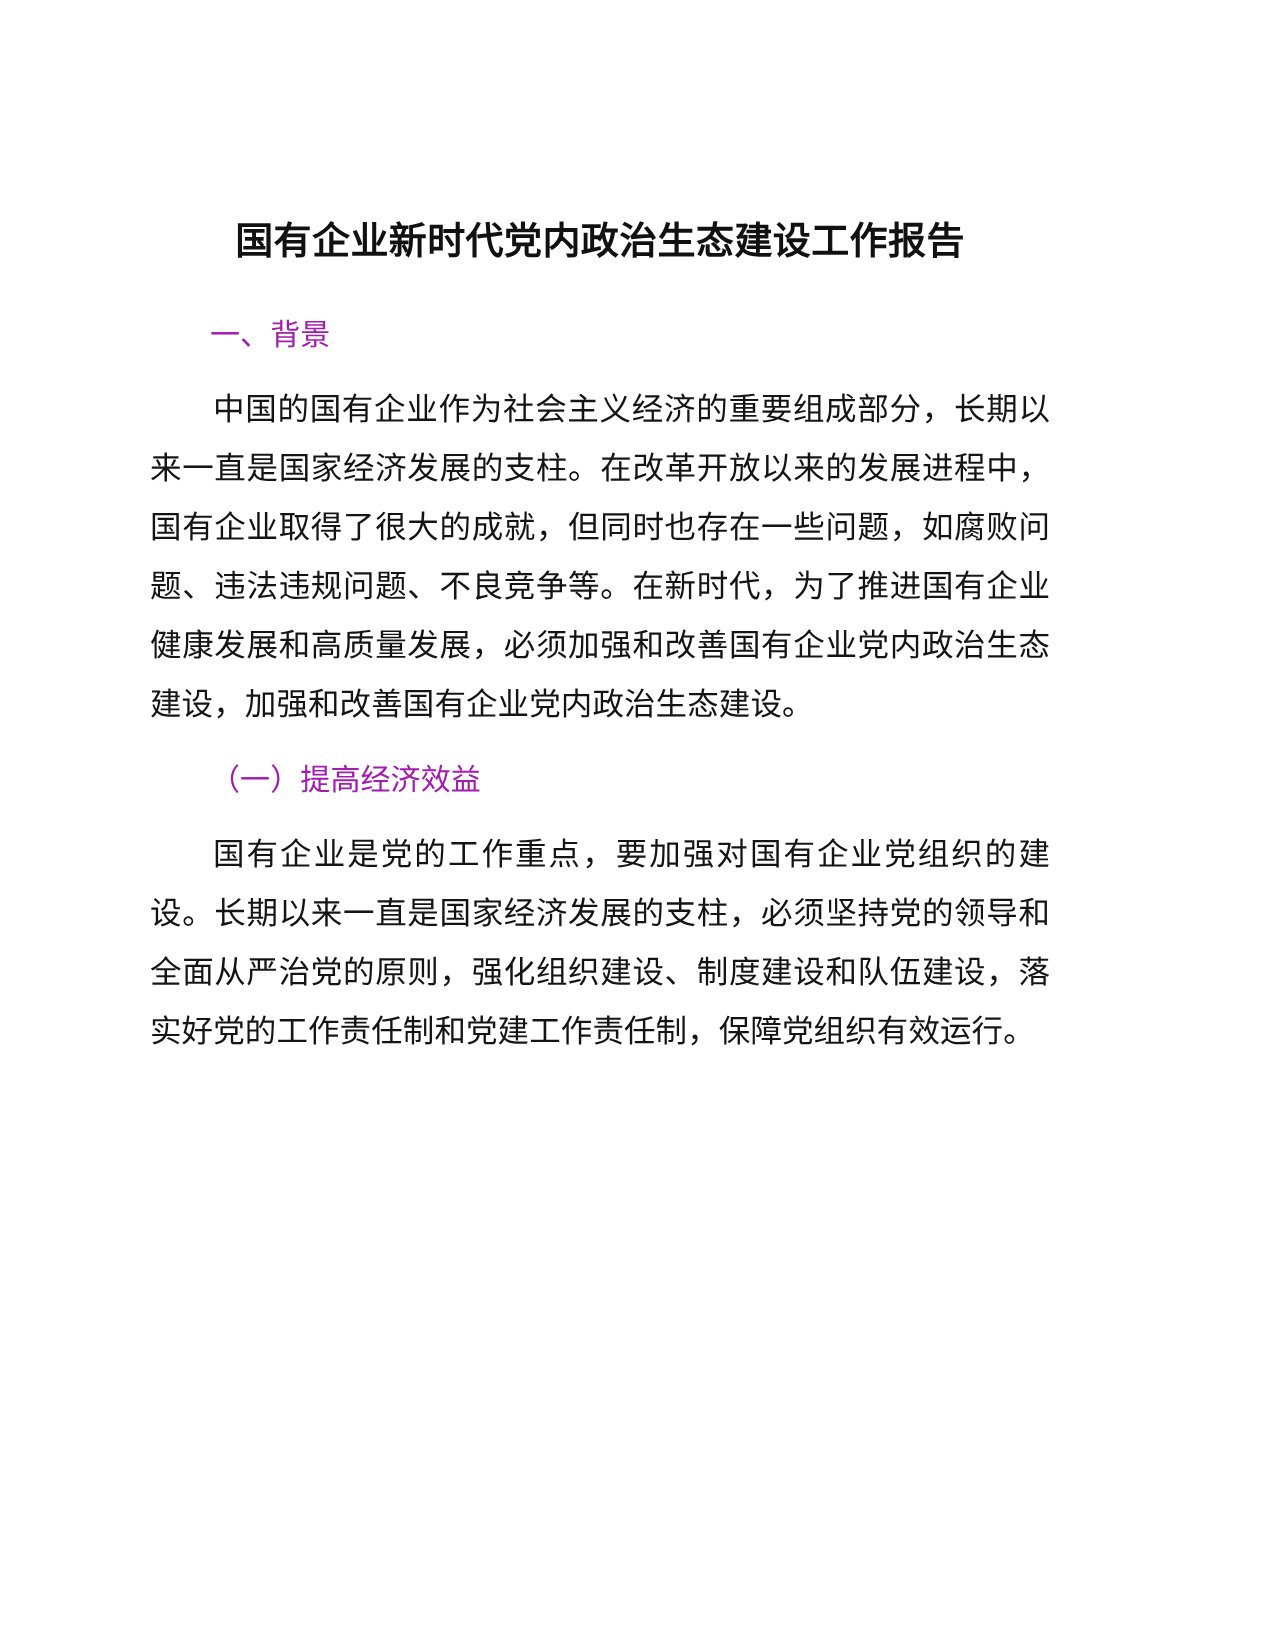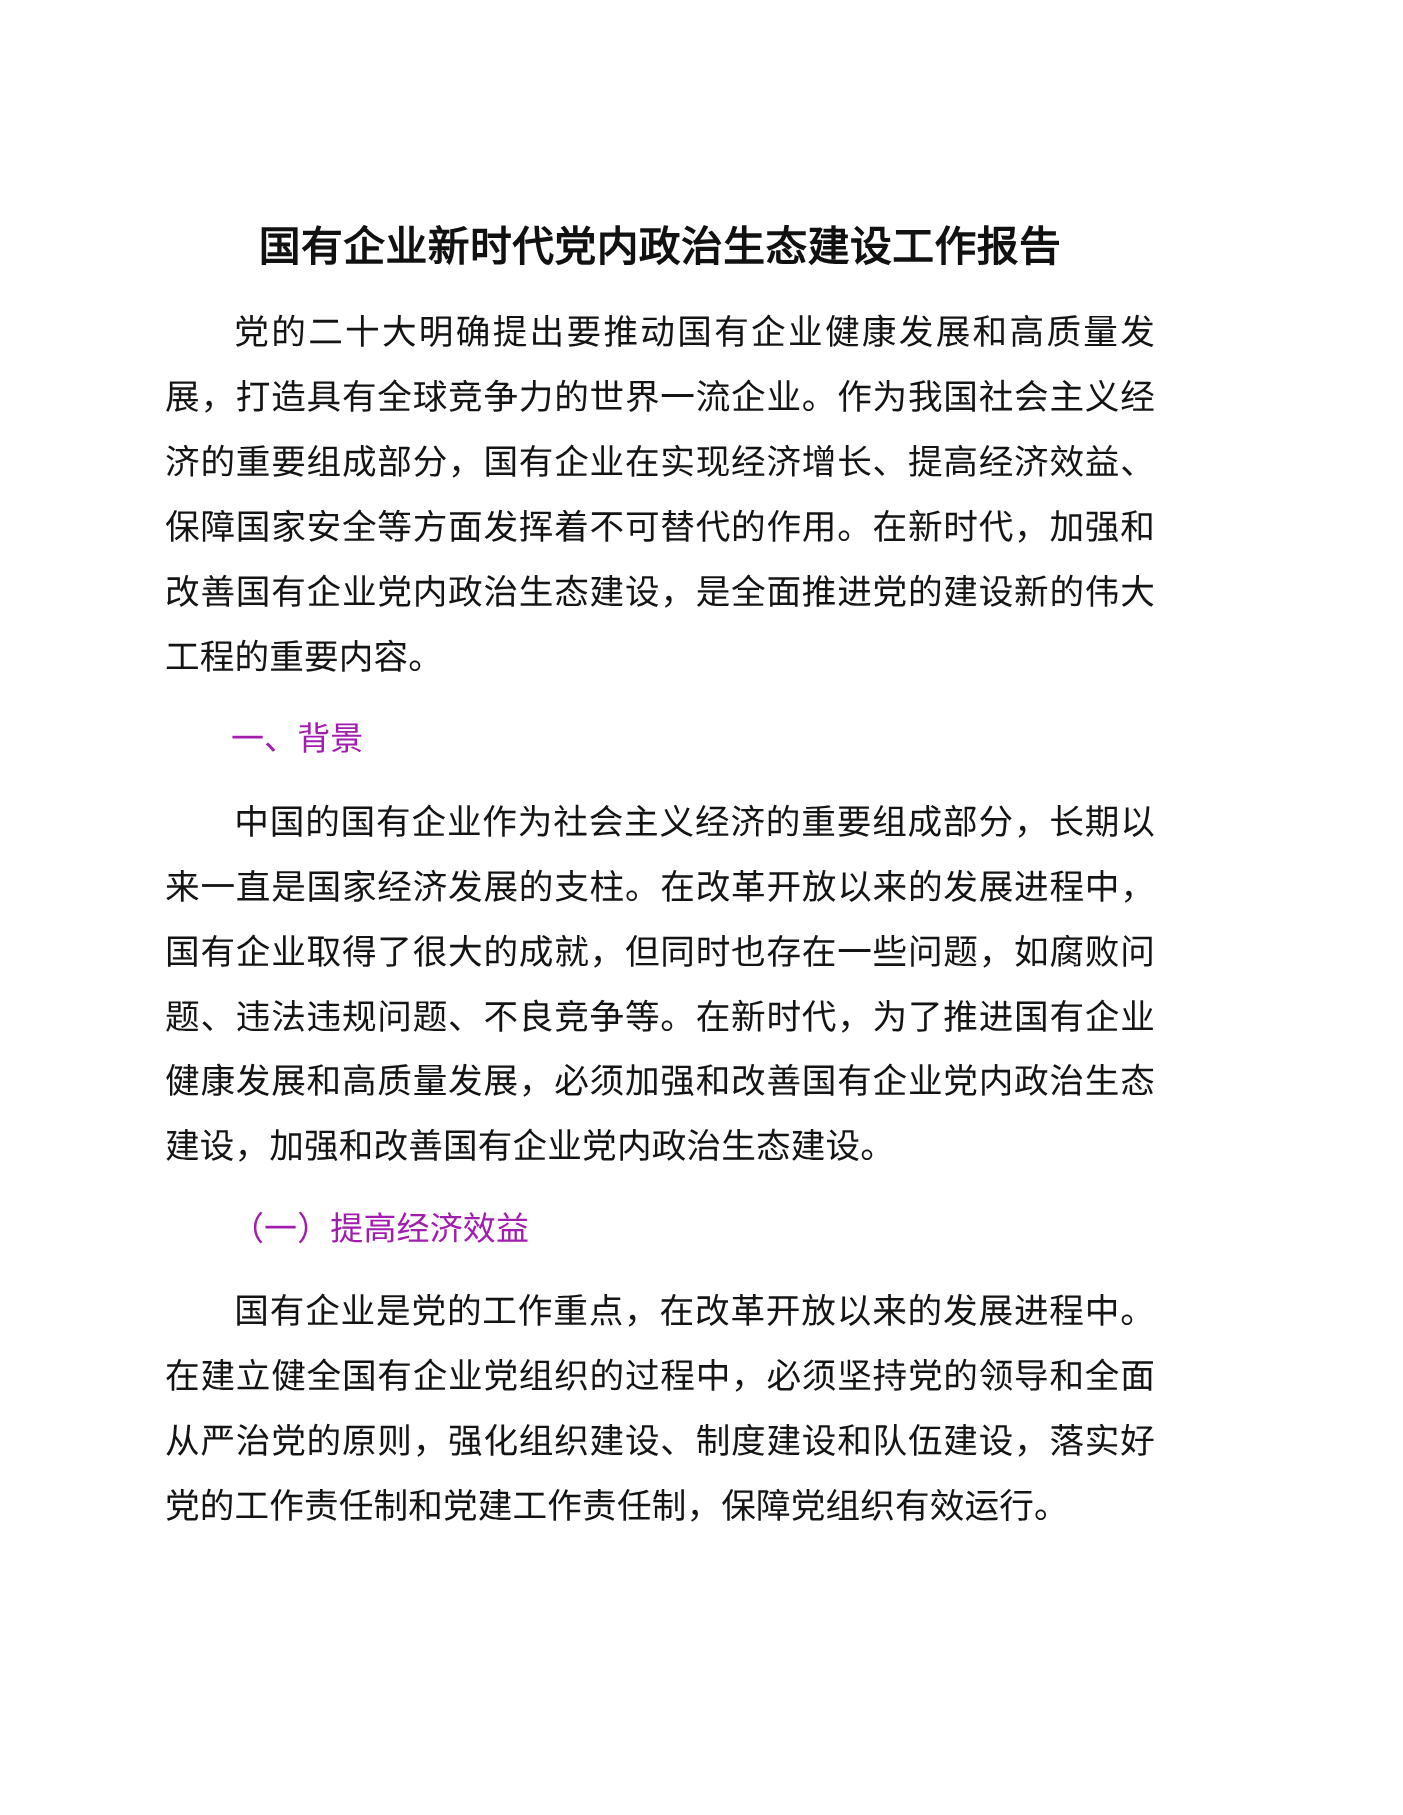--- a/index.html
+++ b/index.html
@@ -18,21 +18,21 @@
     overflow: hidden;
     box-sizing: border-box;
     font-family: "Liberation Sans", "DejaVu Sans", sans-serif;
     color: #000000;
     -webkit-font-smoothing: antialiased;
   }
 
   .doc-body {
     position: absolute;
     left: 150px;
-    top: 196px;
+    top: 212px;
     width: 900px;
   }
 
   .doc-title {
     font-size: 38px;
     font-weight: bold;
     line-height: 58px;
     letter-spacing: 0.4px;
     text-align: justify;
     text-align-last: center;
@@ -68,33 +68,32 @@
 <body>
 
 <div class="page">
 
   <div class="doc-body">
 
     <h1 class="doc-title">国有企业新时代党内政治生态建设工作报告</h1>
 
     <div class="spacer-sm"></div>
 
-    <p class="para">党的二十大明确提出要推动国有企业健康发展和高质量发展，打造具有全球竞争力的世界一流企业。作为我国社会主义经济的重要组成部分，国有企业在实现经济增长、提高经济效益、保障国家安全等方面发挥着不可替代的作用。在新时代，加强和改善国有企业党内政治生态建设，是全面推进党的建设新的伟大工程的重要内容。</p>
 
     <div class="spacer-md"></div>
 
     <p class="heading">一、背景</p>
 
     <div class="spacer-md"></div>
 
     <p class="para">中国的国有企业作为社会主义经济的重要组成部分，长期以来一直是国家经济发展的支柱。在改革开放以来的发展进程中，国有企业取得了很大的成就，但同时也存在一些问题，如腐败问题、违法违规问题、不良竞争等。在新时代，为了推进国有企业健康发展和高质量发展，必须加强和改善国有企业党内政治生态建设，加强和改善国有企业党内政治生态建设。</p>
 
     <div class="spacer-md"></div>
 
     <p class="heading">（一）提高经济效益</p>
 
     <div class="spacer-md"></div>
 
-    <p class="para">国有企业是党的工作重点，在改革开放以来的发展进程中。在建立健全国有企业党组织的过程中，必须坚持党的领导和全面从严治党的原则，强化组织建设、制度建设和队伍建设，落实好党的工作责任制和党建工作责任制，保障党组织有效运行。</p>
+    <p class="para">国有企业是党的工作重点，要加强对国有企业党组织的建设。长期以来一直是国家经济发展的支柱，必须坚持党的领导和全面从严治党的原则，强化组织建设、制度建设和队伍建设，落实好党的工作责任制和党建工作责任制，保障党组织有效运行。</p>
 
   </div>
 
 </div>
 
 </body></html>

